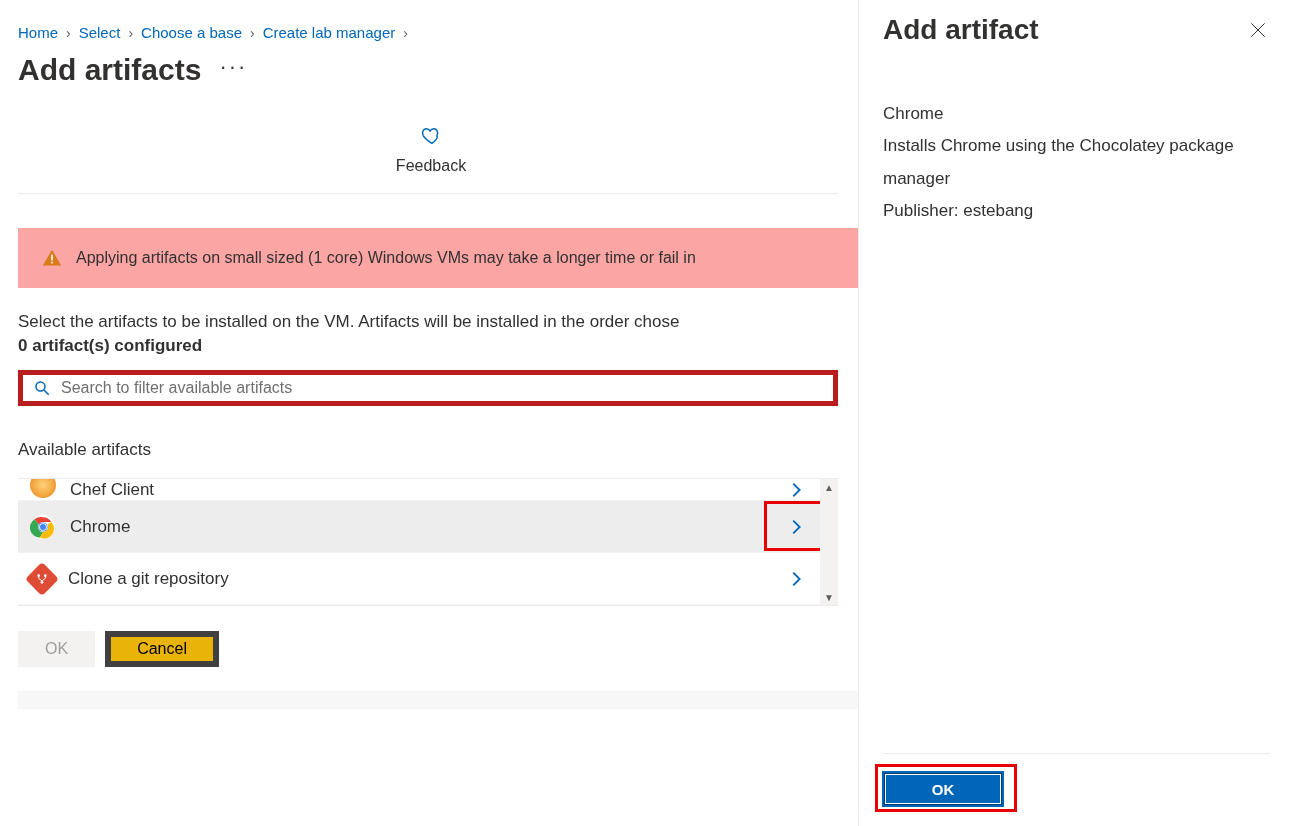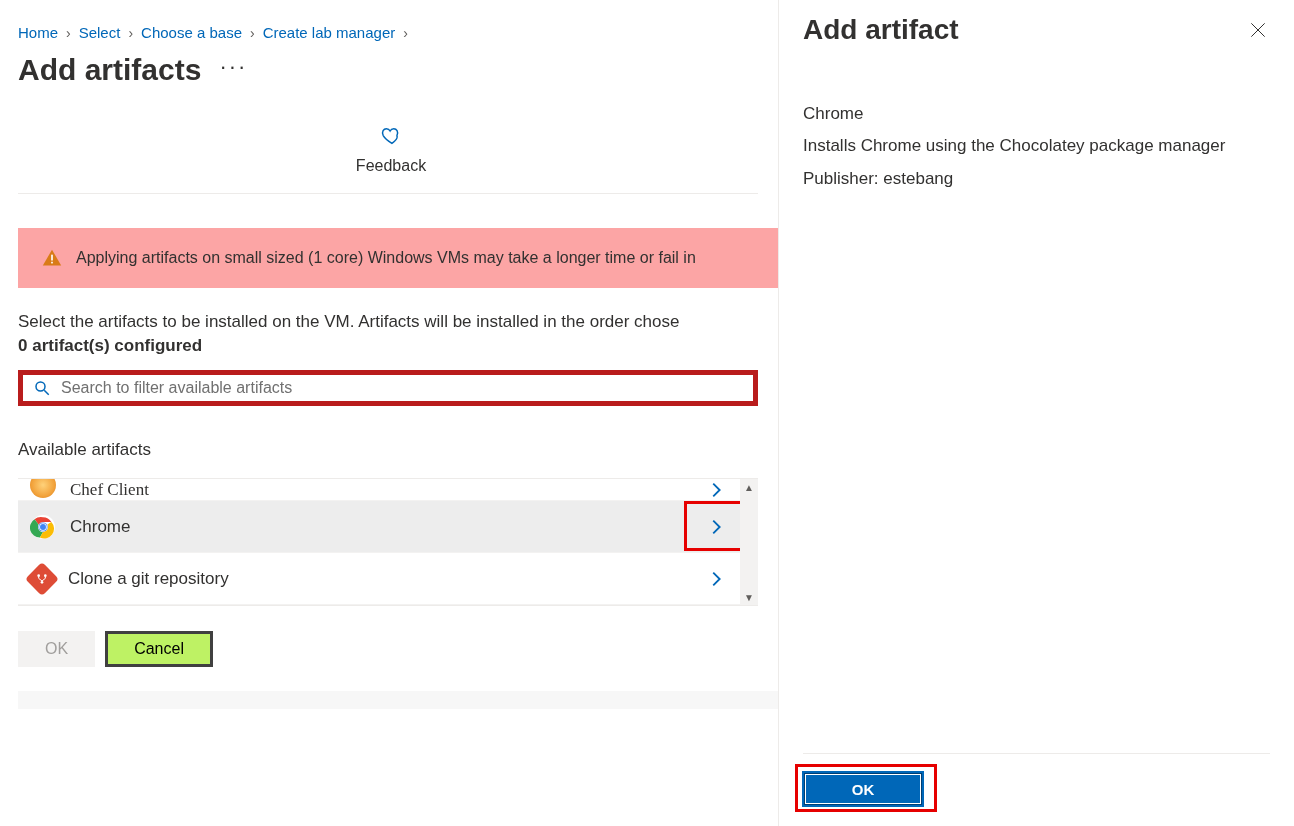--- a/index.html
+++ b/index.html
@@ -25,38 +25,38 @@
   .mag { width:18px; height:18px; margin-right:8px; flex:0 0 auto;}
   .search-row input { border:0; outline:0; flex:1; font-size:16px; color:#323130; background:transparent;}
   .search-row input::placeholder { color:#707070; }
   .section-title { font-size:17px; margin:34px 0 18px 0; }
   .col-header { font-size:16px; font-weight:600; padding:0 0 8px 12px; }
   .list-wrap { border-top:1px solid #edebe9; border-bottom:1px solid #edebe9; position:relative; margin-right:20px;}
   .list { position:relative; }
   .list-inner { overflow:hidden; }
   .row { display:flex; align-items:center; height:52px; padding:0 12px; border-bottom:1px solid #f3f2f1; position:relative;}
   .row.cut { height:22px; align-items:flex-end; border-bottom:1px solid #f3f2f1; padding-bottom:2px;}
-  .row.cut .art-name { position:relative; top:2px;font-family:Liberation Serif, serif;}
+  .row.cut .art-name { position:relative; top:2px;}
   .row.selected { background:#ededed; }
   .art-icon { width:26px; height:26px; border-radius:50%; margin-right:14px; flex:0 0 auto; display:flex; align-items:center; justify-content:center;}
   .art-name { font-size:17px; color:#323130; }
   .row-chevron { position:absolute; right:28px; top:50%; transform:translateY(-50%); width:28px; height:28px; display:flex; align-items:center; justify-content:center; cursor:pointer; }
   .row.cut .row-chevron { top:auto; bottom:-4px; transform:none; }
   .highlight-box { position:absolute; border:3px solid #e60000; pointer-events:none; }
   .chrome-hl { right:14px; top:22px; width:60px; height:50px; }
   .scrollbar { position:absolute; right:0; top:0; width:18px; height:100%; background:#f3f2f1; }
   .scroll-arrow { width:18px; height:16px; display:flex; align-items:center; justify-content:center; color:#605e5c; font-size:10px;}
   .scroll-arrow.up { position:absolute; top:0;}
   .scroll-arrow.down { position:absolute; bottom:0;}
   .footer { display:flex; gap:10px; padding:24px 0; border-top:1px solid #ffffff;}
-  .btn { height:36px; padding:0 26px; font-size:16px; border:3px solid #404040; background:#bef264; cursor:pointer;}
+  .btn { height:36px; padding:0 26px; font-size:16px; border:6px solid #404040; background:#eab308; cursor:pointer;}
   .btn.disabled { background:#f3f2f1; border:1px solid #f3f2f1; color:#a19f9d; cursor:default;}
   .bottom-strip { height:18px; background:#f7f7f7; margin-right:0;}
 
-  .panel { width:516px; border-left:1px solid #edebe9; display:flex; flex-direction:column; padding:0 24px; position:relative; background:#fff;}
+  .panel { width:436px; border-left:1px solid #edebe9; display:flex; flex-direction:column; padding:0 24px; position:relative; background:#fff;}
   .panel-header { display:flex; align-items:center; justify-content:space-between; padding:14px 0 10px 0;}
   .panel-title { font-size:28px; font-weight:600; }
   .close-x { width:24px; height:24px; cursor:pointer; display:flex; align-items:center; justify-content:center; color:#323130;}
   .panel-body { padding:42px 0 0 0; font-size:17px; line-height:1.9;}
   .panel-footer { margin-top:auto; border-top:1px solid #edebe9; padding:18px 0 20px 0; position:relative;}
   .ok-hl { position:absolute; left:-8px; top:10px; width:142px; height:48px; border:3px solid #e60000; pointer-events:none;}
   .ok-btn { width:120px; height:34px; background:#0067b8; border:2px solid #003e73; outline:2px solid #0067b8; outline-offset:-1px; color:#fff; font-size:15px; font-weight:600; cursor:pointer; box-shadow: inset 0 0 0 1px #fff;}
   
   .chef-bg { background: radial-gradient(circle at 50% 50%, #ffd27a 0%, #f2a33c 60%, #d97b18 100%); }
   .git-bg { background:#de4c36; transform:rotate(45deg); border-radius:4px; width:24px; height:24px;}

